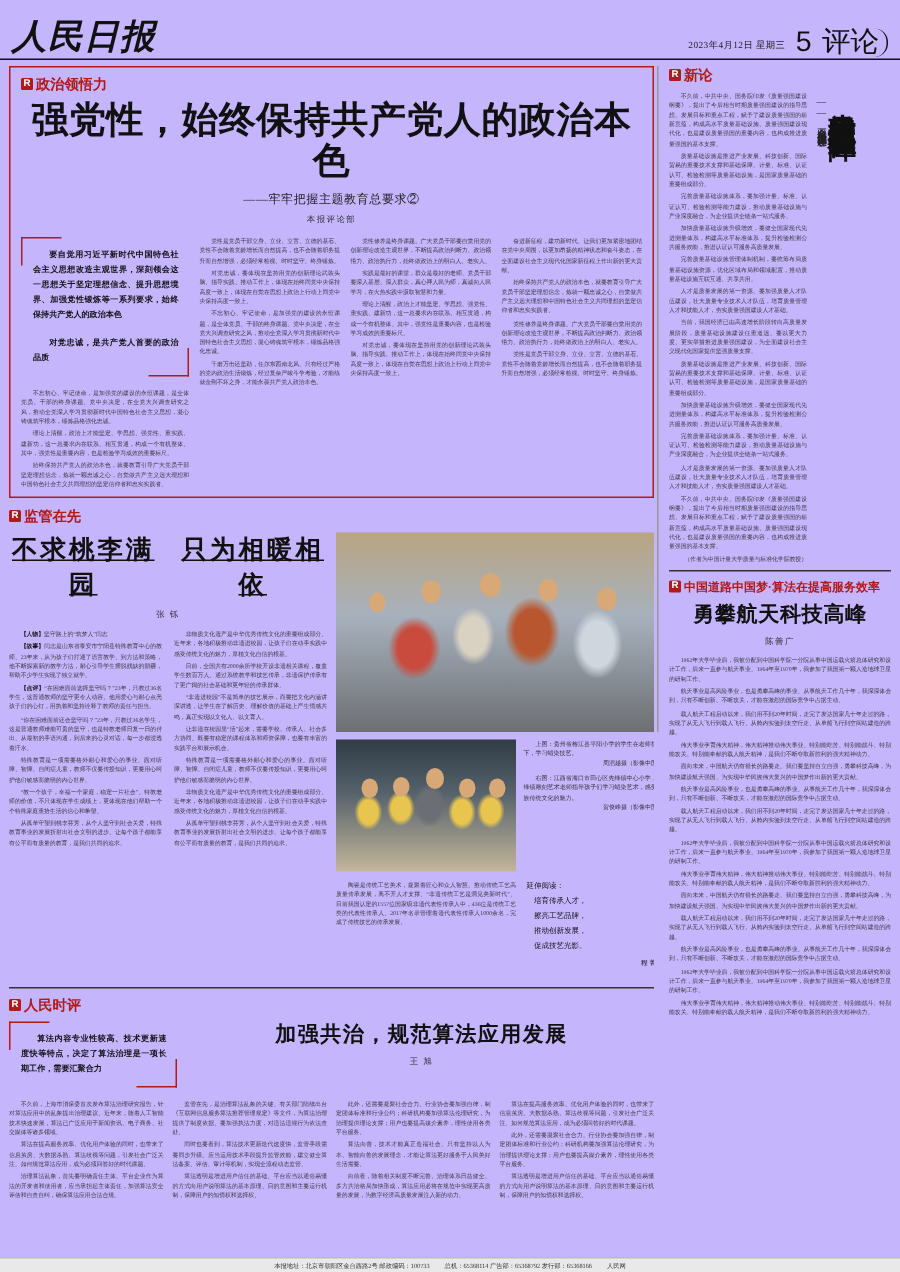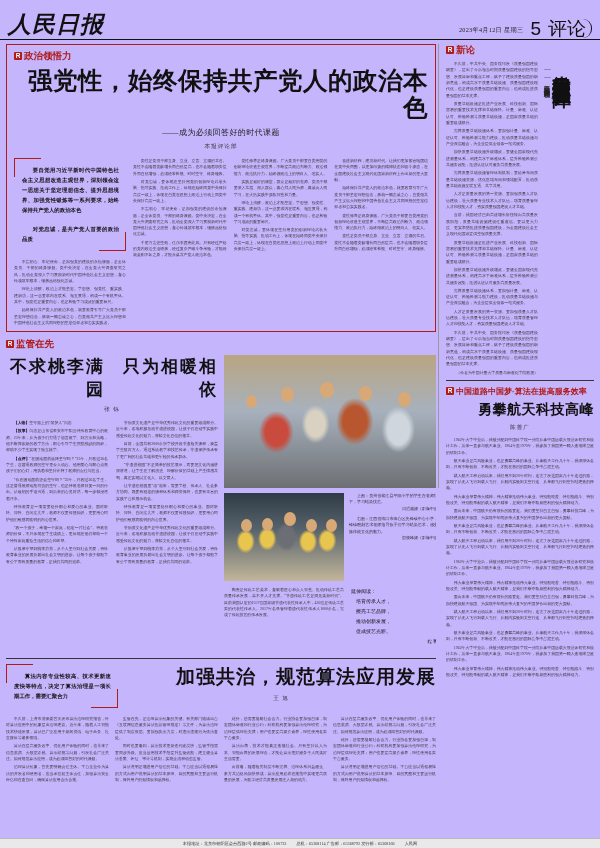--- a/index.html
+++ b/index.html
@@ -37,21 +37,21 @@
     color: #b01a18; font-weight: 700; font-size: 9.5px;
     font-family: "Liberation Sans", sans-serif; margin-bottom: 4px;
   }
   .sec-head .mark {
     display: inline-block; width: 8px; height: 8px; line-height: 8px;
     text-align: center; font-size: 6.5px; color: #fff; background: #b01a18;
     border-radius: 1px; position: relative; top: -.5px;
   }
   .hl-main {
     font-family: "Liberation Sans", sans-serif; font-weight: 700;
-    color: #111; letter-spacing: .5px; text-align: right;
+    color: #111; letter-spacing: .5px; text-align: center;
   }
   .subhl { text-align: center; font-size: 8px; color: #222; margin-top: 5px; letter-spacing:.4px;}
   .byline { text-align: center; font-size: 5.6px; color: #333; margin-top: 5px; letter-spacing:1px;}
 
   
   .body-col { font-size: 3.9px; line-height: 1.62; color: #3a3a3a; text-align: justify; }
   .body-col p { text-indent: 2em; margin-bottom: 2px; }
 
   .cols2 { display: grid; grid-template-columns: 1fr 1fr; gap: 8px; }
   .cols4 { display: grid; grid-template-columns: repeat(4,1fr); gap: 6px; }
@@ -90,34 +90,34 @@
     font-size: 18.5px; line-height: 1.08; letter-spacing: 1px; color: #111;
     height: 250px;
   }
   .vert-sub {
     writing-mode: vertical-rl; text-orientation: upright;
     font-size: 6.5px; letter-spacing: .5px; color: #222; height: 150px; margin-top: 4px;
   }
 
   
   .midsec { position: absolute; left: 6px; top: 338px; width: 430px; height: 310px; overflow: hidden; }
-  .hl-2 { font-size: 17px; text-align: right; letter-spacing: 2px; }
+  .hl-2 { font-size: 17px; text-align: center; letter-spacing: 2px; text-decoration: underline; }
   .tag { font-weight: 700; color: #111; }
   .photo-a { height: 133px; }
   .photo-b { height: 88px; }
   .cap { font-size: 4px; line-height: 1.6; color: #333; text-align: justify; text-indent:2em;}
   .cap-credit { text-align: right; font-size: 4px; color: #333; }
 
   .poem { font-size: 5px; line-height: 2.0; color: #111; }
   .poem .plabel { text-indent: 0; }
   .poem .pline { text-indent: 1em; }
 
   
   .botsec { position: absolute; left: 6px; top: 658px; width: 430px; height: 182px; overflow: hidden; }
-  .hl-3 { font-size: 19px; letter-spacing: 1px; }
+  .hl-3 { font-size: 14px; letter-spacing: 1px; }
 
   .footer {
     position: absolute; left: 0; bottom: 0; width: 600px; height: 10px;
     background: #e9e9e9; border-top: .6px solid #bbb;
     display: flex; align-items: center; justify-content: center; gap: 10px;
     font-size: 4.2px; color: #333;
   }
   .hr-dbl { border-top: 1.1px solid #333; margin: 6px 0 5px 0; }
 
   
@@ -152,21 +152,21 @@
       <div class="mast-section">评论</div>
     </div>
   </div>
 
   <div class="topbox">
     <div class="sec-head">
       <span class="mark">R</span>
       <span>政治领悟力</span>
     </div>
     <div class="hl-main hl-1">强党性，始终保持共产党人的政治本色</div>
-    <div class="subhl">——成为必须回答好的时代课题</div>
+    <div class="subhl">——牢牢把握主题教育总要求②</div>
     <div class="byline">本报评论部</div>
 
     <div style="display:grid;grid-template-columns:112px 1fr 1fr 1fr;gap:7px;margin-top:7px;">
       <div>
         <div class="pullquote">
           <div class="pq-p">要自觉用习近平新时代中国特色社会主义思想改造主观世界，深刻领会这一思想关于坚定理想信念、提升思想境界、加强党性锻炼等一系列要求，始终保持共产党人的政治本色</div>
           <div class="pq-p">对党忠诚，是共产党人首要的政治品质</div>
         </div>
         <div class="body-col" style="margin-top:8px;">
           <p>不忘初心、牢记使命，是加强党的建设的永恒课题，是全体党员、干部的终身课题。党中央决定，在全党大兴调查研究之风，推动全党深入学习贯彻新时代中国特色社会主义思想，凝心铸魂筑牢根本，锤炼品格强化忠诚。</p>
@@ -331,20 +331,24 @@
             <div class="pline">促成技艺光影。</div>
             <div style="text-align:right;font-size:4.5px;">程  菁文</div>
           </div>
         </div>
       </div>
     </div>
   </div>
 
   <div class="botsec">
     <div class="hr-dbl" style="margin-top:0;"></div>
+    <div class="sec-head">
+      <span class="mark">R</span>
+      <span>人民时评</span>
+    </div>
 
     <div style="display:grid;grid-template-columns:112px 1fr;gap:8px;margin-top:3px;">
       <div class="pullquote">
         <div class="pq-p">算法内容专业性较高、技术更新速度快等特点，决定了算法治理是一项长期工作，需要汇聚合力</div>
       </div>
       <div>
         <div class="hl-main hl-3">加强共治，规范算法应用发展</div>
         <div class="byline">王  旭</div>
       </div>
     </div>

